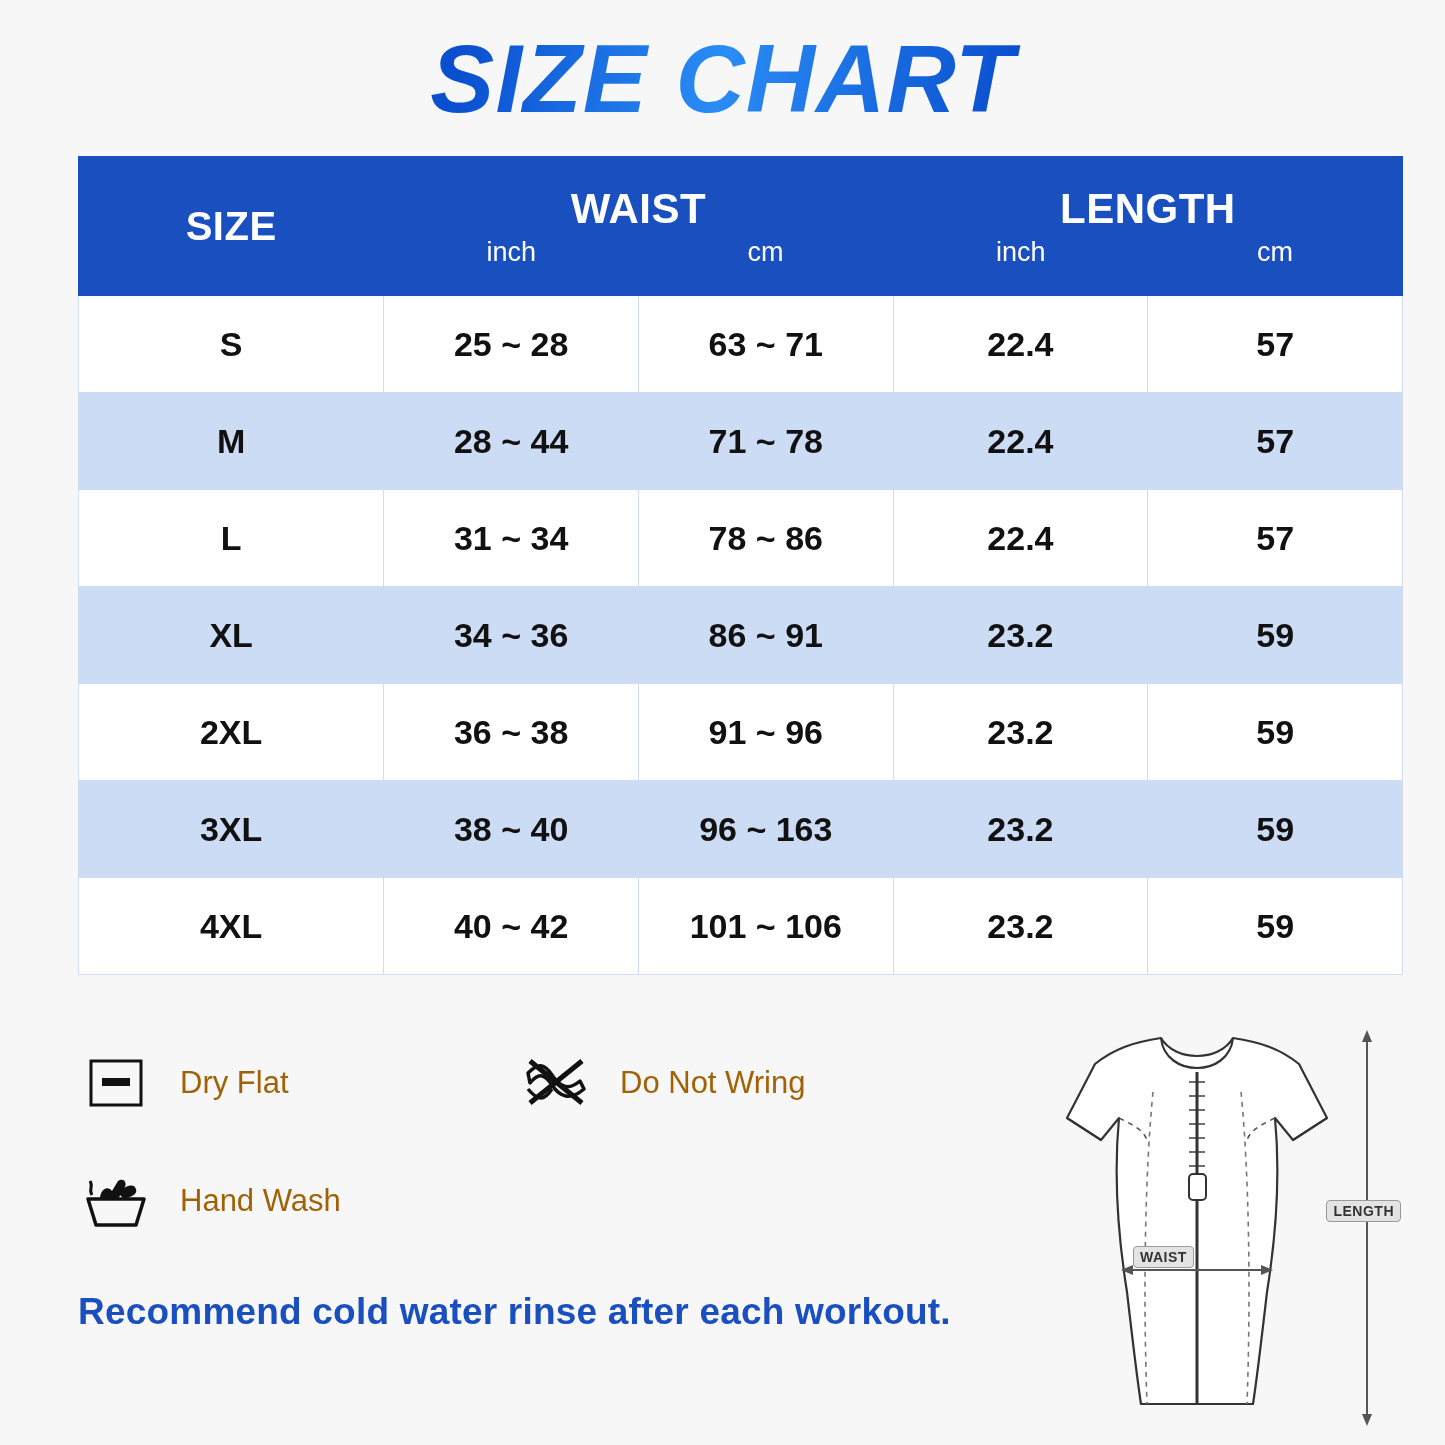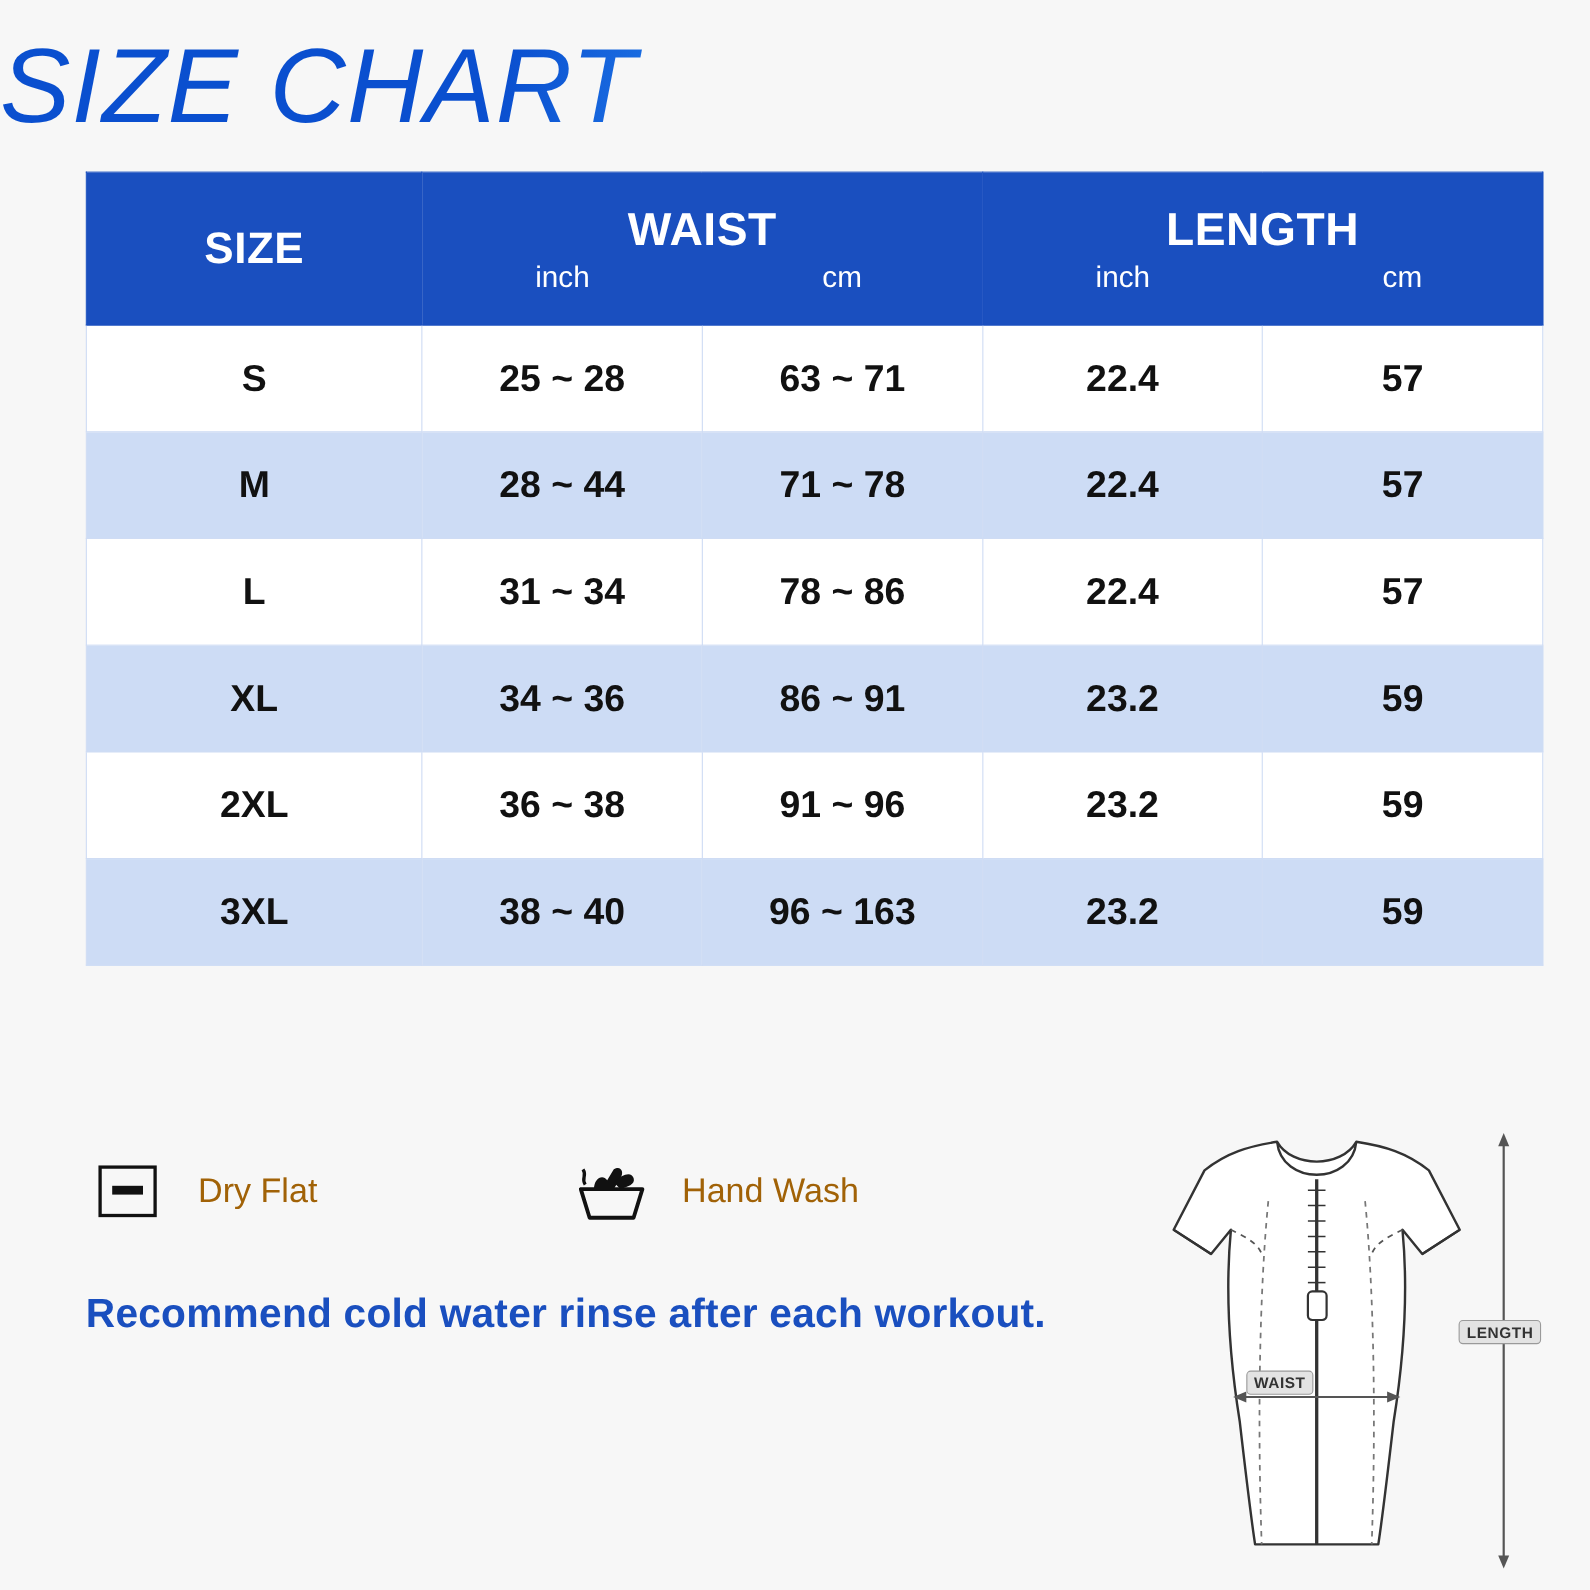--- a/index.html
+++ b/index.html
@@ -11,24 +11,24 @@
     height: 1445px;
     background: #f7f7f7;
     font-family: "Liberation Sans", sans-serif;
     color: #1a1a1a;
     overflow: hidden;
     position: relative;
   }
 
   
   .title {
-    text-align: left;
+    text-align: center;
     padding-top: 24px;
     font-size: 96px;
-    font-weight: 400;
+    font-weight: 700;
     letter-spacing: 1px;
     font-style: italic;
     background: linear-gradient(100deg, #0a4fcf 0%, #0a4fcf 32%, #2a8cf5 50%, #0a4fcf 70%, #0a4fcf 100%);
     -webkit-background-clip: text;
     background-clip: text;
     color: transparent;
     line-height: 1.15;
   }
 
   
@@ -220,37 +220,55 @@
         <td>23.2</td>
         <td>59</td>
       </tr>
       <tr class="alt">
         <td class="size-col">3XL</td>
         <td>38 ~ 40</td>
         <td>96 ~ 163</td>
         <td>23.2</td>
         <td>59</td>
       </tr>
+      <tr>
+        <td class="size-col">4XL</td>
+        <td>40 ~ 42</td>
+        <td>101 ~ 106</td>
+        <td>23.2</td>
+        <td>59</td>
+      </tr>
     </tbody>
   </table>
 </div>
 
 <div class="bottom">
   <div class="care-grid">
 
     <div class="care-item">
       <div class="care-icon">
         <svg width="76" height="76" viewBox="0 0 76 76">
           <rect x="13" y="16" width="50" height="44" fill="none" stroke="#111" stroke-width="3"></rect>
           <rect x="24" y="33" width="28" height="8" fill="#111"></rect>
         </svg>
       </div>
       <div class="care-label">Dry Flat</div>
     </div>
 
+    <div class="care-item">
+      <div class="care-icon">
+        <svg width="76" height="76" viewBox="0 0 76 76">
+          <path d="M10 28 C20 18 26 18 34 30 C42 42 50 46 62 36 L66 44 C52 56 42 52 34 40 C26 28 20 28 12 38 Z" fill="none" stroke="#111" stroke-width="3.5" stroke-linejoin="round"></path>
+          <path d="M10 44 C20 56 26 56 34 44" fill="none" stroke="#111" stroke-width="3.5"></path>
+          <line x1="12" y1="16" x2="64" y2="58" stroke="#111" stroke-width="5"></line>
+          <line x1="64" y1="16" x2="12" y2="58" stroke="#111" stroke-width="5"></line>
+        </svg>
+      </div>
+      <div class="care-label">Do Not Wring</div>
+    </div>
 
     <div class="care-item">
       <div class="care-icon">
         <svg width="76" height="76" viewBox="0 0 76 76">
           <path d="M10 36 L66 36 L58 62 L18 62 Z" fill="none" stroke="#111" stroke-width="3.5" stroke-linejoin="round"></path>
           <path d="M22 36 C22 26 30 22 34 28 L40 18 C46 14 50 20 46 26 L40 36 Z" fill="#111"></path>
           <path d="M40 30 C48 22 56 20 58 26 C60 32 52 34 46 36" fill="#111"></path>
           <path d="M12 18 C16 24 10 26 14 32" fill="none" stroke="#111" stroke-width="3"></path>
         </svg>
       </div>

